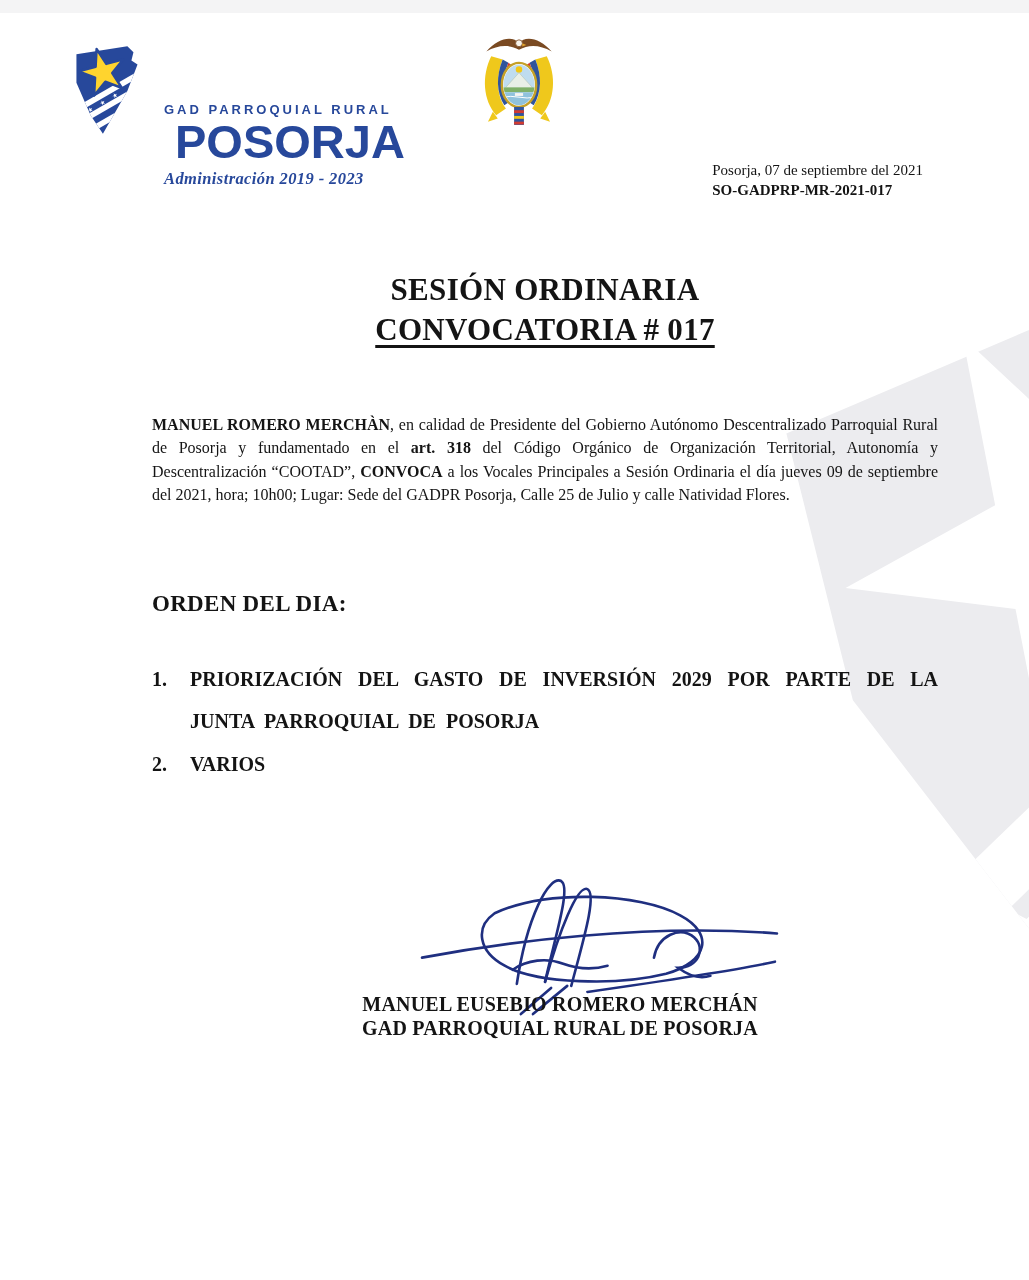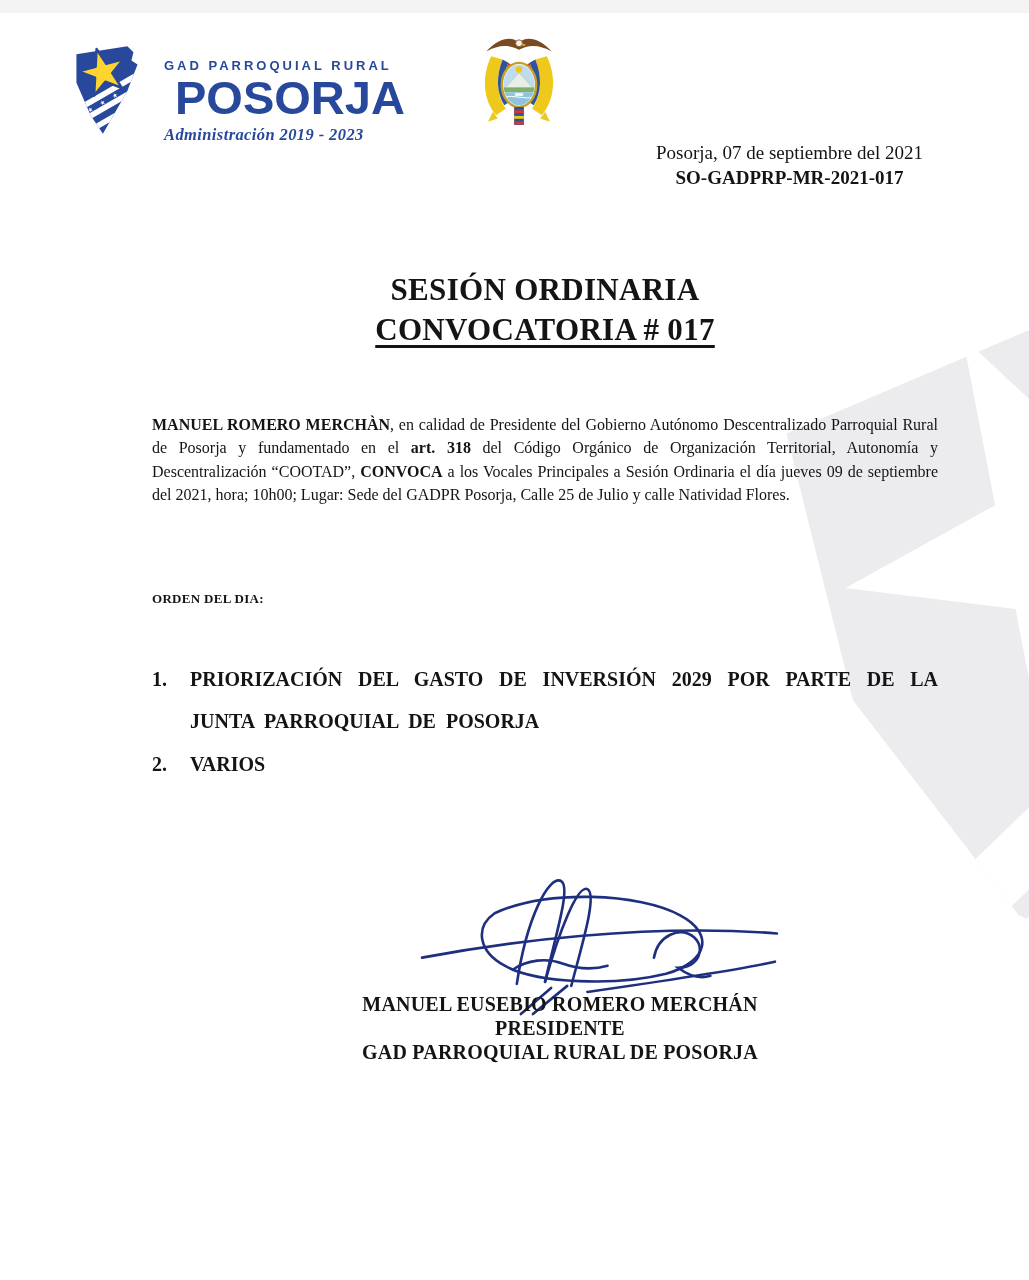--- a/index.html
+++ b/index.html
@@ -14,37 +14,37 @@
   .top-strip{position:absolute;top:0;left:0;width:100%;height:13px;background:#f4f4f5;}
   
   .watermark{
     position:absolute;left:590px;top:280px;width:1080px;height:1000px;
     transform:rotate(-14deg);transform-origin:30% 30%;
     pointer-events:none;
   }
   
   .logo-shield{position:absolute;left:52px;top:42px;width:112px;height:102px;}
   .logo-text{position:absolute;left:164px;top:58px;font-family:"Liberation Sans", sans-serif;color:#27489b;}
-  .logo-line1{font-size:13px;font-weight:bold;letter-spacing:3px;white-space:nowrap;}
+  .logo-line1{font-size:13px;font-weight:bold;letter-spacing:3px;white-space:nowrap;margin-top:44px;}
   .logo-name{font-size:47px;font-weight:bold;line-height:1.02;letter-spacing:0px;margin-top:1px;margin-left:11px;}
   .logo-subtitle{font-family:"Liberation Serif", serif;font-style:italic;font-weight:bold;font-size:16.5px;margin-top:3px;letter-spacing:0.4px;}
   .coat-of-arms{position:absolute;left:470px;top:33px;width:98px;height:103px;}
   
-  .date-block{position:absolute;top:140px;right:106px;text-align:center;font-size:19px;line-height:1.32;}
+  .date-block{position:absolute;top:161px;right:106px;text-align:left;font-size:15px;line-height:1.32;}
   .date-line{font-weight:normal;}
   .ref-line{font-weight:bold;}
   
   .title-block{position:absolute;left:152px;top:270px;width:786px;text-align:center;
     font-weight:bold;font-size:31px;line-height:1.3;letter-spacing:0.3px;}
   .title-line2{text-decoration:underline;text-decoration-thickness:2.5px;text-underline-offset:5px;}
   
   .body-par{position:absolute;left:152px;top:397px;width:786px;
     font-size:16px;line-height:1.46;text-align:justify;}
   
-  .agenda-heading{position:absolute;left:152px;top:591px;font-size:13px;font-weight:bold;letter-spacing:0.3px;}
+  .agenda-heading{position:absolute;left:152px;top:591px;font-size:23px;font-weight:bold;letter-spacing:0.3px;}
   .agenda-list{position:absolute;left:152px;top:658px;width:786px;}
   .agenda-item{display:flex;font-weight:bold;font-size:20px;line-height:2.12;}
   .agenda-num{flex:none;width:38px;}
   .agenda-txt{flex:1;text-align:justify;word-spacing:5px;}
   .agenda-txt.no-justify{text-align:left;word-spacing:normal;}
   
   .signature-svg{position:absolute;left:416px;top:860px;width:368px;height:158px;}
   .signer-block{position:absolute;left:190px;top:992px;width:740px;text-align:center;
     font-weight:bold;font-size:20px;line-height:1.2;letter-spacing:0.2px;}
 </style>
@@ -177,17 +177,16 @@
       <path d="M150,124 L116,152"></path>
       <path d="M134,126 L104,152"></path>
       <path d="M96,108 C110,98 130,96 146,102 C160,107 176,108 190,104"></path>
       <path d="M236,96 C240,74 262,64 276,76 C288,87 280,106 260,106 C268,112 280,118 292,114"></path>
       <path d="M170,130 C240,120 320,108 356,100"></path>
     </g>
   </svg>
 
   <div class="signer-block">
     <div>MANUEL EUSEBIO ROMERO MERCHÁN</div>
-    <div>PRESIDENTE</div>
     <div>GAD PARROQUIAL RURAL DE POSORJA</div>
   </div>
 
 </div>
 
 </body></html>

